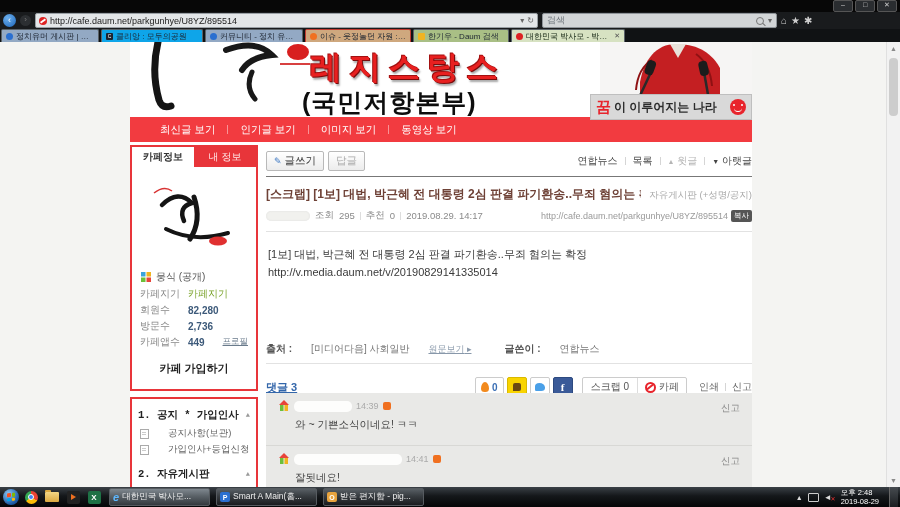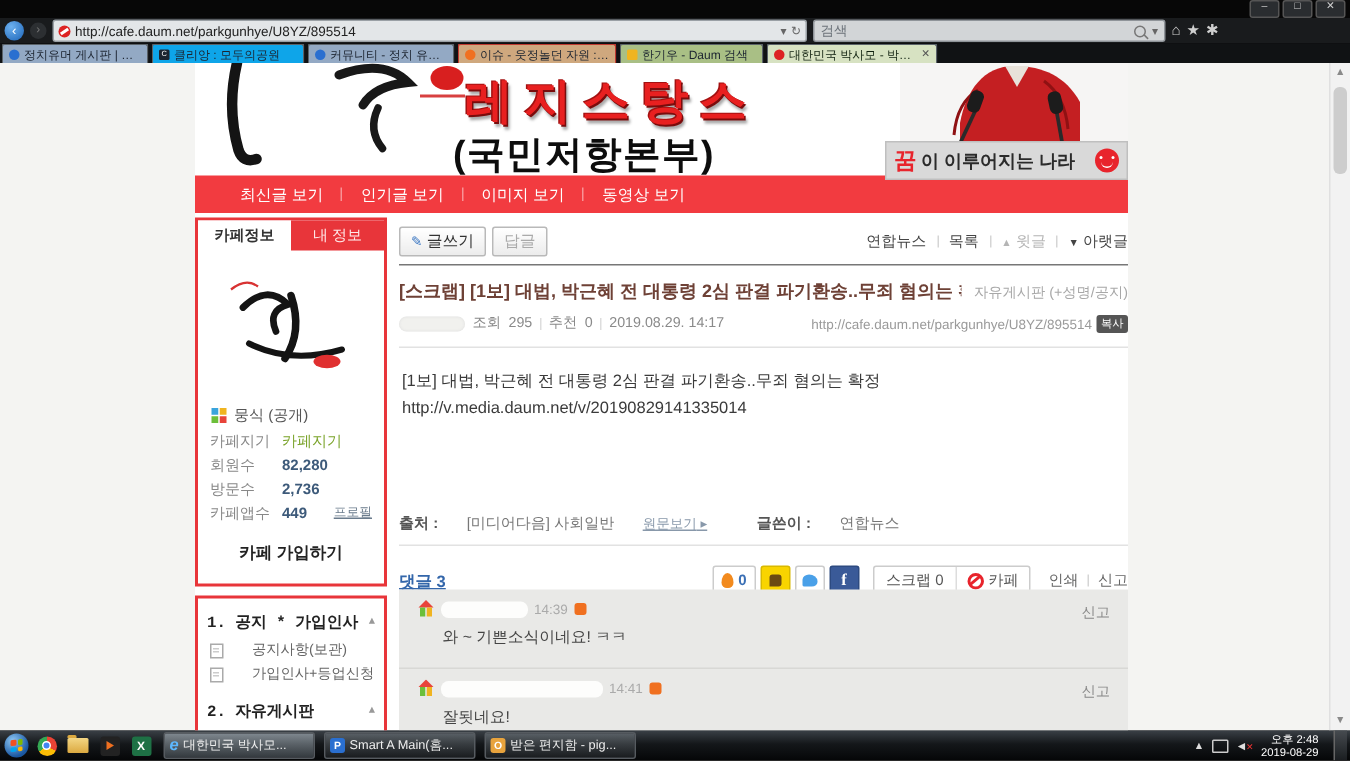--- a/index.html
+++ b/index.html
@@ -172,21 +172,21 @@
   .sa-ico{width:10px;height:10px;background:#2a6fd0;border-radius:2px;color:#fff;font-size:7px;font-weight:bold;
     display:flex;align-items:center;justify-content:center;flex:none;}
   .ol-ico{width:10px;height:10px;background:#e8a33d;border-radius:2px;color:#fff;font-size:7px;font-weight:bold;
     display:flex;align-items:center;justify-content:center;flex:none;}
   .twin-label{overflow:hidden;text-overflow:ellipsis;}
   .tray{margin-left:auto;display:flex;align-items:center;gap:5px;padding-right:2px;}
   .tray-arrow{color:#ddd;font-size:7px;}
   .net-ico{width:9px;height:7px;border:1px solid #ccc;border-radius:1px;}
   .vol-ico{color:#ddd;font-size:8px;position:relative;}
   .vol-x{color:#e33;font-size:6px;position:absolute;right:-4px;bottom:0;}
-  .clock{text-align:right;font-size:7.5px;line-height:1.25;color:#fff;margin-left:4px;}
+  .clock{font-size:7.5px;line-height:1.25;color:#fff;margin-left:4px;}
   .show-desktop{width:8px;height:20px;border-left:1px solid #666;background:linear-gradient(#464b50,#1a1d20);flex:none;margin-left:5px;}
 </style>
 </head>
 <body>
 
 <div class="screen">
 
   <div class="titlebar">
     <div class="win-controls">
       <span class="win-btn">–</span>

